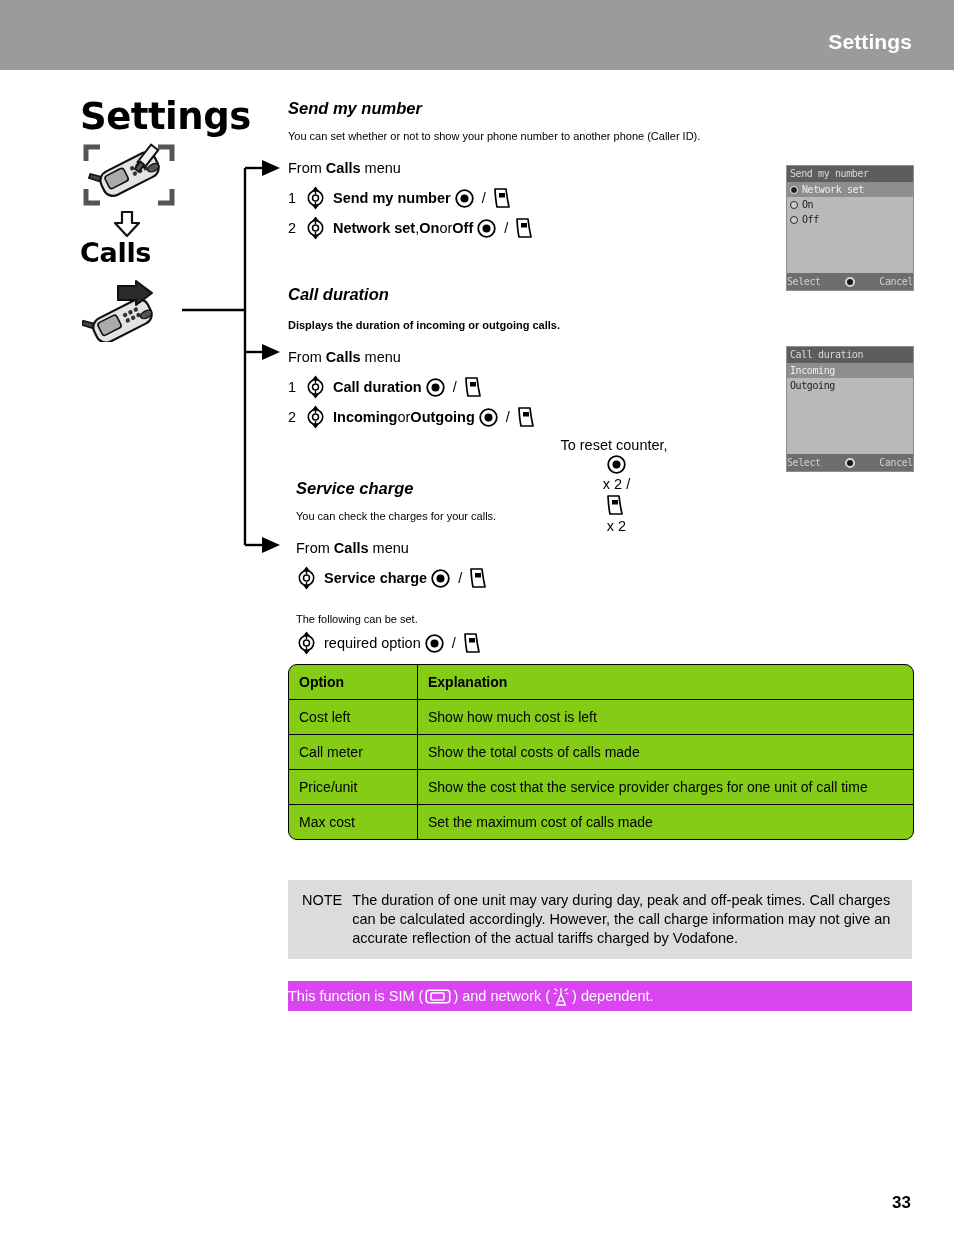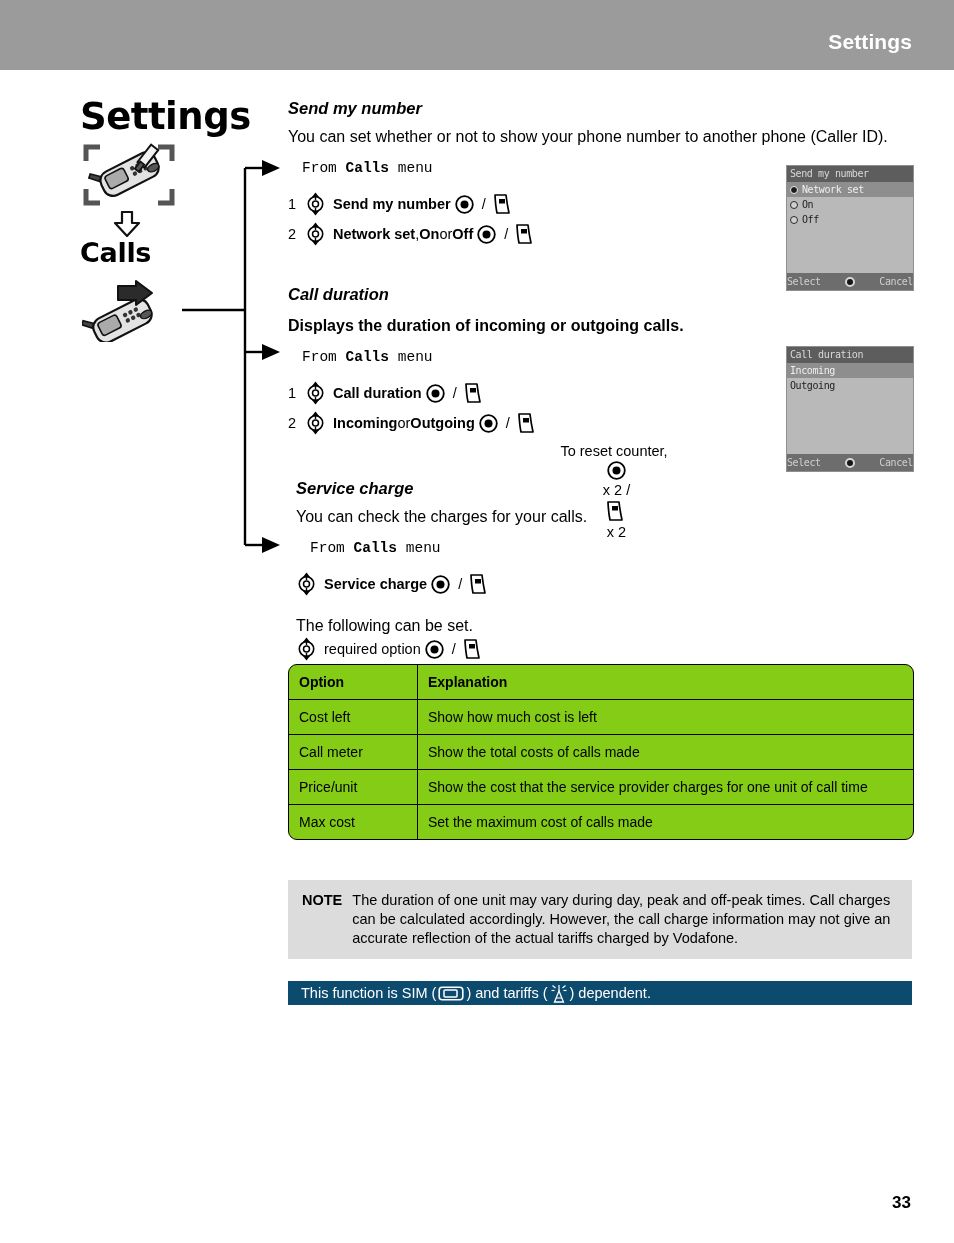--- a/index.html
+++ b/index.html
@@ -46,23 +46,23 @@
   .connector{position:absolute;left:170px;top:150px;width:130px;height:420px;}
 
   
   .content{position:absolute;left:288px;top:0;width:630px;}
 
   .sec-head{
     font-size:16.5px;font-weight:bold;font-style:italic;
     margin:0;line-height:20px;
   }
   .sec-desc{
-    font-size:16px;line-height:19px;margin:0;
-  }
-  .from-line{font-size:14.5px;line-height:19px;margin:14px;font-family:Liberation Mono, monospace;}
+    font-size:11px;line-height:19px;margin:0;
+  }
+  .from-line{font-size:14.5px;line-height:19px;margin:0;}
   .from-line b{font-weight:bold;}
 
   .step{
     display:flex;align-items:center;
     font-size:14.5px;line-height:20px;
     gap:0px;
   }
   .step .num{width:14px;display:inline-block;font-weight:normal;}
   .step .lbl{font-weight:bold;}
   .step .lbl-reg{font-weight:normal;}
@@ -127,26 +127,26 @@
   .opt-wrap th{font-weight:bold;}
   .opt-wrap .c1{width:108px;border-right:1.3px solid #000;}
 
   
   .note-box{
     position:absolute;left:288px;top:880px;width:624px;
     background:#dcdcdc;padding:11px 14px;box-sizing:border-box;
     font-size:14.5px;line-height:19px;
     display:flex;gap:10px;
   }
-  .note-box .nlabel{font-weight:bold;flex:0 0 auto;}
+  .note-box .nlabel{font-weight:normal;flex:0 0 auto;}
 
   .dep-bar{
-    position:absolute;left:288px;top:981px;width:624px;height:24px;
-    background:#0c4a6e;color:#ffffff;font-size:14.5px;
-    display:flex;align-items:center;padding-left:13px;box-sizing:border-box;
+    position:absolute;left:288px;top:981px;width:624px;height:30px;
+    background:#d946ef;color:#ffffff;font-size:14.5px;
+    display:flex;align-items:center;box-sizing:border-box;
   }
   .dep-bar .ico-sim{width:26px;height:15px;margin:0 2px;vertical-align:middle;}
   .dep-bar .ico-net{width:18px;height:20px;margin:0 2px;vertical-align:middle;}
 
   .page-num{
     position:absolute;right:43px;bottom:30px;
     font-size:17px;font-weight:bold;
   }
 </style>
 </head>
@@ -468,21 +468,21 @@
   <span class="nlabel">NOTE</span>
   <span>The duration of one unit may vary during day, peak and off-peak times. Call charges can be calculated accordingly. However, the call charge information may not give an accurate reflection of the actual tariffs charged by Vodafone.</span>
 </div>
 
 <div class="dep-bar">
   <span>This function is SIM (</span>
   <svg class="ico-sim" viewBox="0 0 26 15">
     <rect x="1.2" y="1.2" width="23.6" height="12.6" rx="3" fill="none" stroke="#ffffff" stroke-width="1.6"></rect>
     <rect x="6" y="4" width="13" height="7" rx="1" fill="none" stroke="#ffffff" stroke-width="1.5"></rect>
   </svg>
-  <span>) and tariffs (</span>
+  <span>) and network (</span>
   <svg class="ico-net" viewBox="0 0 18 20">
     <path d="M9 8 L4.5 19 L13.5 19 Z" fill="none" stroke="#ffffff" stroke-width="1.3"></path>
     <line x1="6" y1="15" x2="12" y2="15" stroke="#ffffff" stroke-width="1.1"></line>
     <line x1="9" y1="2" x2="9" y2="8" stroke="#ffffff" stroke-width="1.2"></line>
     <line x1="2.5" y1="2.5" x2="5.5" y2="5" stroke="#ffffff" stroke-width="1.2"></line>
     <line x1="15.5" y1="2.5" x2="12.5" y2="5" stroke="#ffffff" stroke-width="1.2"></line>
     <line x1="1.5" y1="7.5" x2="4.5" y2="7.5" stroke="#ffffff" stroke-width="1.2"></line>
     <line x1="16.5" y1="7.5" x2="13.5" y2="7.5" stroke="#ffffff" stroke-width="1.2"></line>
   </svg>
   <span>) dependent.</span>

